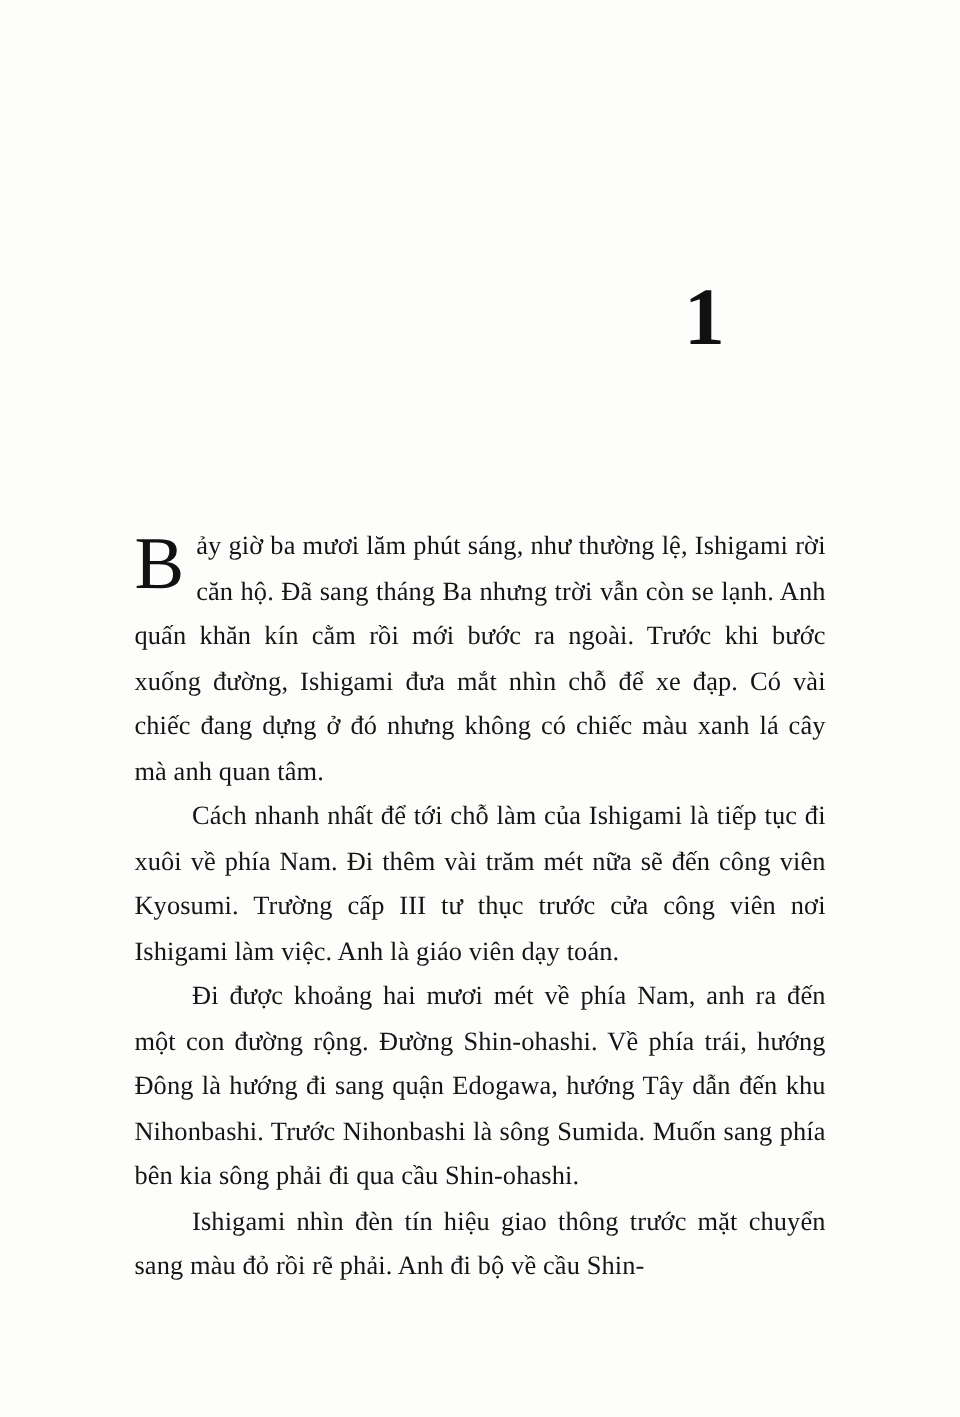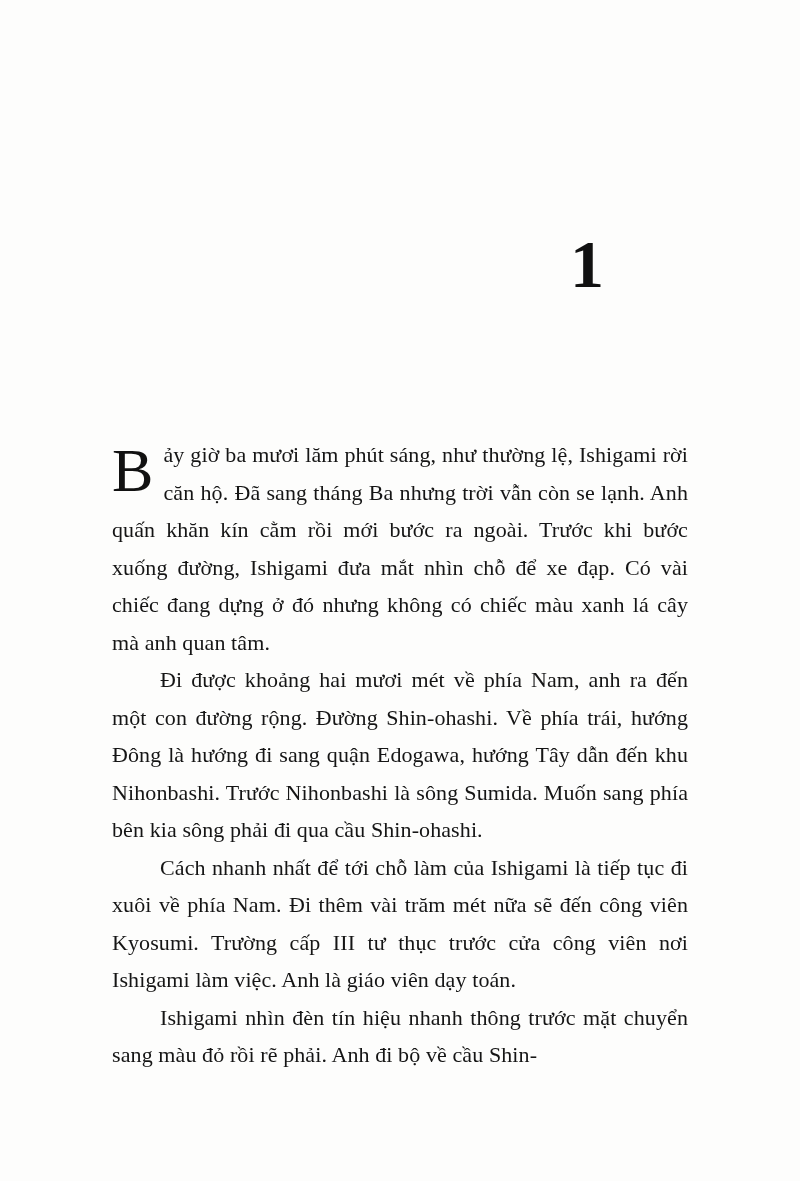--- a/index.html
+++ b/index.html
@@ -60,26 +60,26 @@
 
   <div class="chapter-number">1</div>
 
   <div class="body-text">
 
     <p class="para">
       <span class="dropcap">B</span><span>ảy giờ ba mươi lăm phút sáng, như thường lệ, Ishigami rời căn hộ. Đã sang tháng Ba nhưng trời vẫn còn se lạnh. Anh quấn khăn kín cằm rồi mới bước ra ngoài. Trước khi bước xuống đường, Ishigami đưa mắt nhìn chỗ để xe đạp. Có vài chiếc đang dựng ở đó nhưng không có chiếc màu xanh lá cây mà anh quan tâm.</span>
     </p>
 
     <p class="para indent">
+      <span>Cách nhanh nhất để tới chỗ làm của Ishigami là tiếp tục đi xuôi về phía Nam. Đi thêm vài trăm mét nữa sẽ đến công viên Kyosumi. Trường cấp III tư thục trước cửa công viên nơi Ishigami làm việc. Anh là giáo viên dạy toán.</span>
+    </p>
+
+    <p class="para indent">
       <span>Đi được khoảng hai mươi mét về phía Nam, anh ra đến một con đường rộng. Đường Shin-ohashi. Về phía trái, hướng Đông là hướng đi sang quận Edogawa, hướng Tây dẫn đến khu Nihonbashi. Trước Nihonbashi là sông Sumida. Muốn sang phía bên kia sông phải đi qua cầu Shin-ohashi.</span>
     </p>
 
     <p class="para indent">
-      <span>Cách nhanh nhất để tới chỗ làm của Ishigami là tiếp tục đi xuôi về phía Nam. Đi thêm vài trăm mét nữa sẽ đến công viên Kyosumi. Trường cấp III tư thục trước cửa công viên nơi Ishigami làm việc. Anh là giáo viên dạy toán.</span>
-    </p>
-
-    <p class="para indent">
-      <span>Ishigami nhìn đèn tín hiệu nhanh thông trước mặt chuyển sang màu đỏ rồi rẽ phải. Anh đi bộ về cầu Shin-</span>
+      <span>Ishigami nhìn đèn tín hiệu giao thông trước mặt chuyển sang màu đỏ rồi rẽ phải. Anh đi bộ về cầu Shin-</span>
     </p>
 
   </div>
 
 </div>
 
 </body></html>

